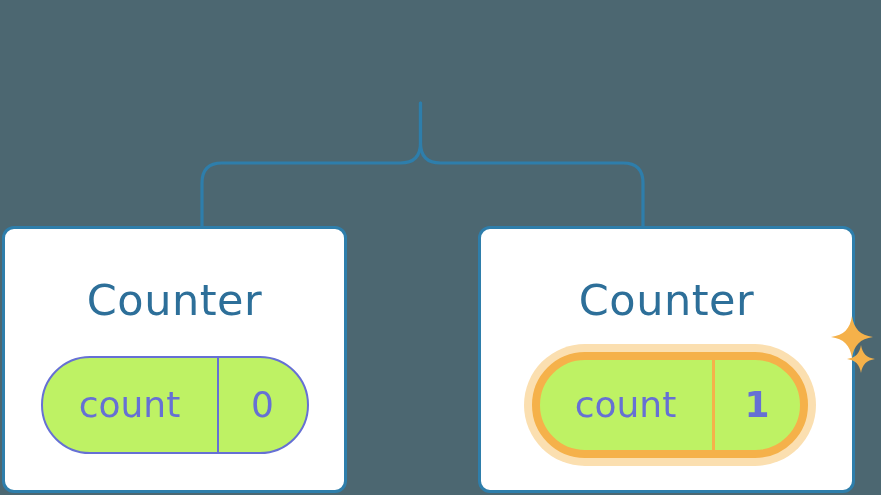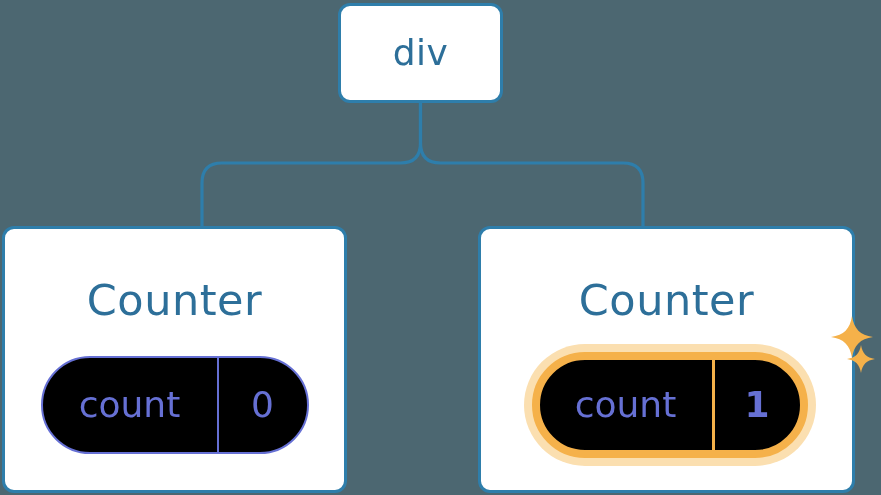--- a/index.html
+++ b/index.html
@@ -77,21 +77,21 @@
     position: relative;
     display: flex;
     align-items: center;
     justify-content: center;
   }
   .pill {
     box-sizing: border-box;
     display: flex;
     align-items: stretch;
     border-radius: 999px;
-    background: #000000;
+    background: #bef264;
   }
   .pill-key, .pill-val {
     display: flex;
     align-items: center;
     justify-content: center;
     line-height: 1;
   }
 
   
   .pill-plain {
@@ -178,23 +178,20 @@
              Q 202 163 202 183
              L 202 226" fill="none" stroke="#2e7eab" stroke-width="3.2" stroke-linecap="round"></path>
     <path d="M 420.5 103
              L 420.5 143
              Q 420.5 163 440.5 163
              L 623 163
              Q 643 163 643 183
              L 643 226" fill="none" stroke="#2e7eab" stroke-width="3.2" stroke-linecap="round"></path>
   </svg>
 
-  <div class="node-box node-root">
-    <span class="node-title">div</span>
-  </div>
 
   <div class="node-box node-child-left">
     <span class="node-title child">Counter</span>
 
     <div class="pill-wrap pill-row-left">
       <div class="pill pill-plain">
         <div class="pill-key">count</div>
         <div class="pill-val">0</div>
       </div>
     </div>

